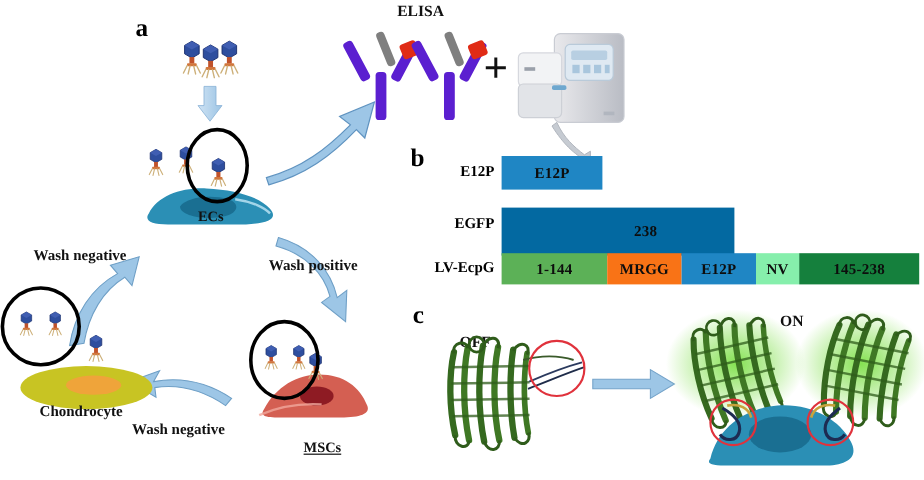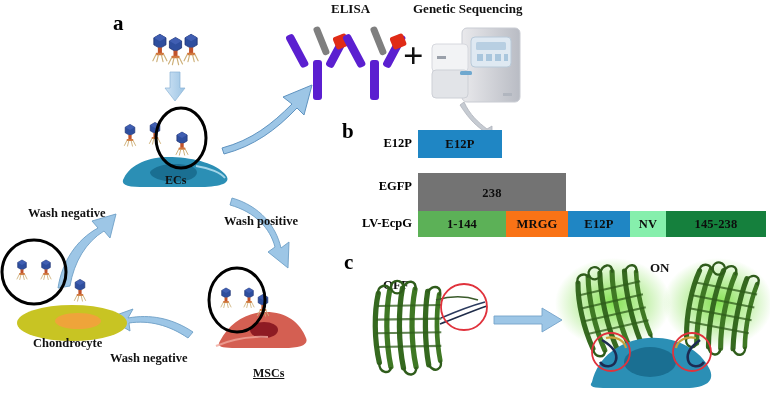--- a/index.html
+++ b/index.html
@@ -26,21 +26,20 @@
 </head>
 <body>
 
 <div id="fig">
 
   <div class="panel-letter" style="left:113px;top:11px;">a</div>
   <div class="panel-letter" style="left:342px;top:119px;">b</div>
   <div class="panel-letter" style="left:344px;top:250px;">c</div>
 
   <div class="lbl" style="left:331px;top:2px;font-size:13px;">ELISA</div>
-  <div class="lbl" style="left:413px;top:2px;font-size:13px;">Genetic Sequencing</div>
 
   <svg class="ov noevt" viewBox="0 0 770 400">
     <defs>
       <radialGradient id="gGlow" cx="50%" cy="50%" r="50%">
         <stop offset="0%" stop-color="#7fe04a" stop-opacity="0.95"></stop>
         <stop offset="55%" stop-color="#7fe04a" stop-opacity="0.45"></stop>
         <stop offset="100%" stop-color="#7fe04a" stop-opacity="0"></stop>
       </radialGradient>
       <linearGradient id="gArrow" x1="0" y1="0" x2="0" y2="1">
         <stop offset="0%" stop-color="#bcd9ef"></stop>
@@ -158,21 +157,21 @@
   <div class="lbl" style="left:33px;top:337px;font-size:12.5px;">Chondrocyte</div>
 
   <div class="lbl" style="left:28px;top:207px;font-size:12.5px;">Wash negative</div>
   <div class="lbl" style="left:224px;top:215px;font-size:12.5px;">Wash positive</div>
   <div class="lbl" style="left:110px;top:352px;font-size:12.5px;">Wash negative</div>
 
   <div id="panelB">
       <div class="rowlabel" style="left: 352px; width: 60px; top: 136px;">E12P</div>
       <div class="bar" style="left: 418px; top: 130px; width: 84px; height: 28px; background: rgb(31, 134, 196);">E12P</div>
       <div class="rowlabel" style="left: 352px; width: 60px; top: 179px;">EGFP</div>
-      <div class="bar" style="left: 418px; top: 173px; width: 148px; height: 40px; background: #737373;">238</div>
+      <div class="bar" style="left: 418px; top: 173px; width: 148px; height: 40px; background: #0369a1; padding-left: 46px;">238</div>
       <div class="rowlabel" style="left: 352px; width: 60px; top: 216px;">LV-EcpG</div>
       <div class="bar" style="left: 418px; top: 211px; width: 88px; height: 26px; background: rgb(92, 177, 87);">1-144</div>
       <div class="bar" style="left: 506px; top: 211px; width: 62px; height: 26px; background: #f97316;">MRGG</div>
       <div class="bar" style="left: 568px; top: 211px; width: 62px; height: 26px; background: rgb(31, 134, 196);">E12P</div>
       <div class="bar" style="left: 630px; top: 211px; width: 36px; height: 26px; background: #86efac;">NV</div>
       <div class="bar" style="left: 666px; top: 211px; width: 100px; height: 26px; background: #15803d;">145-238</div>
     </div>
 
   <div class="lbl" style="left:383px;top:261px;font-size:13px;margin-top:17px;">OFF</div>
   <div class="lbl" style="left:650px;top:261px;font-size:13px;">ON</div>

